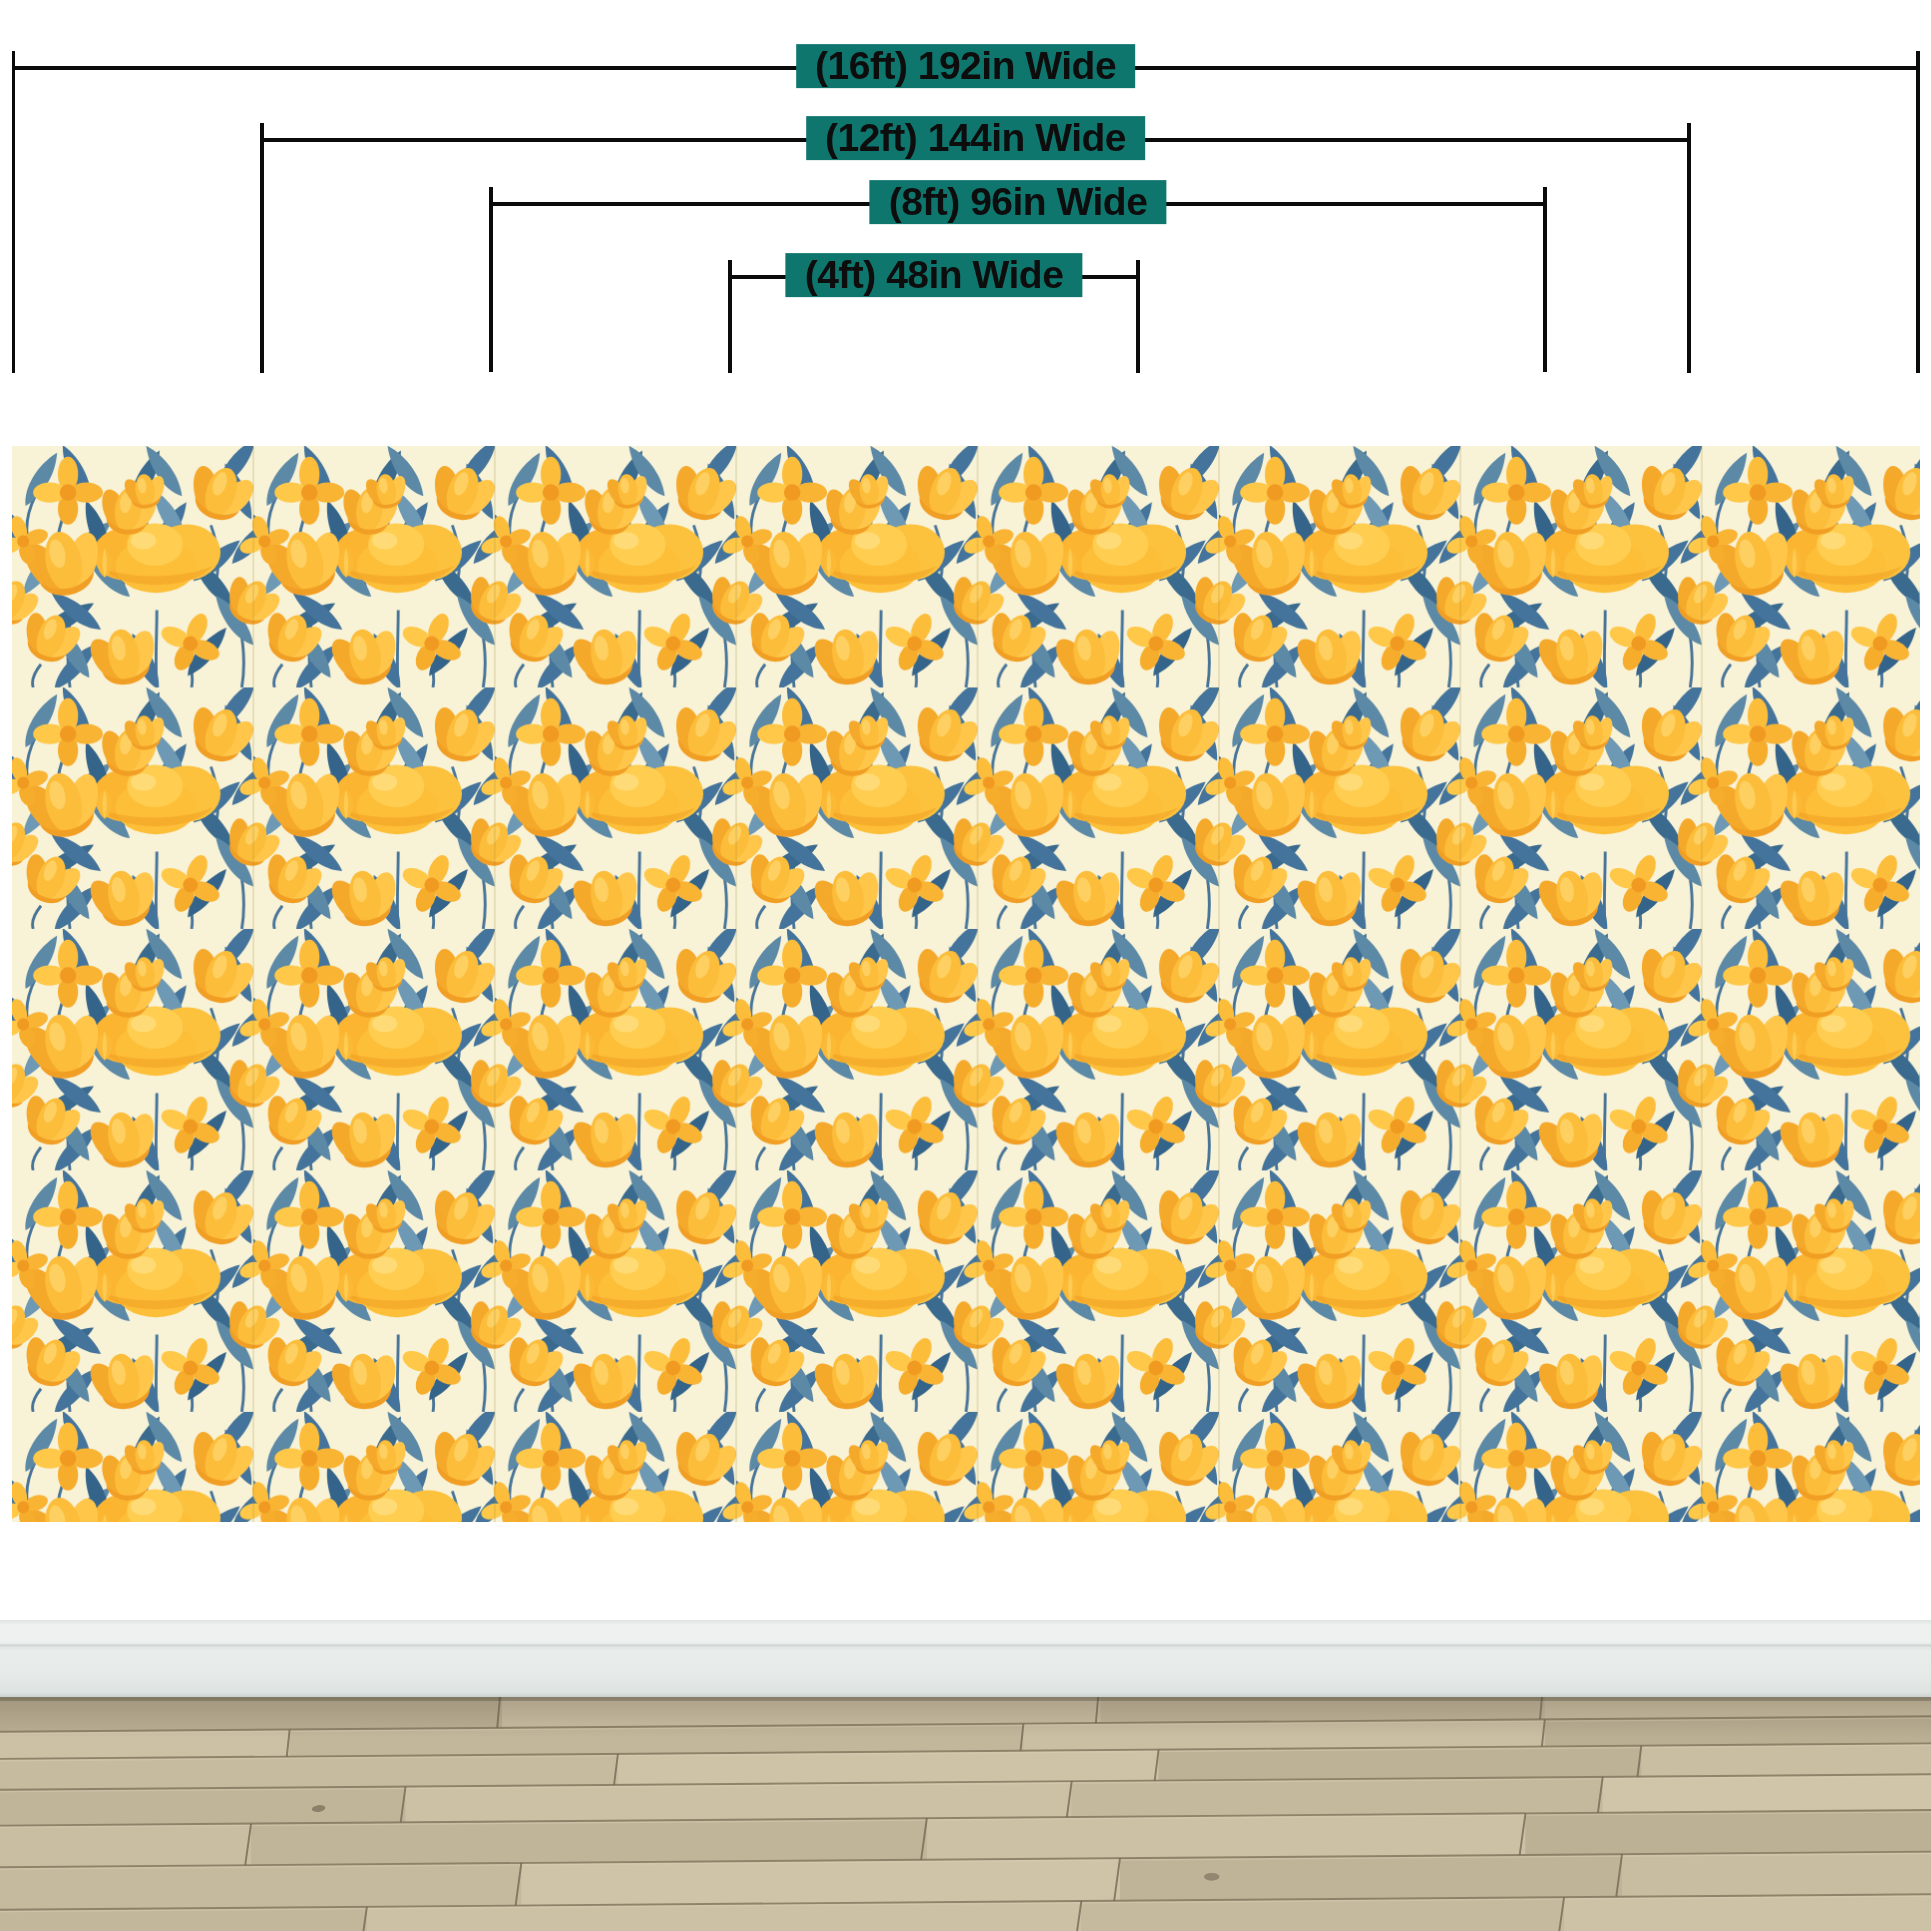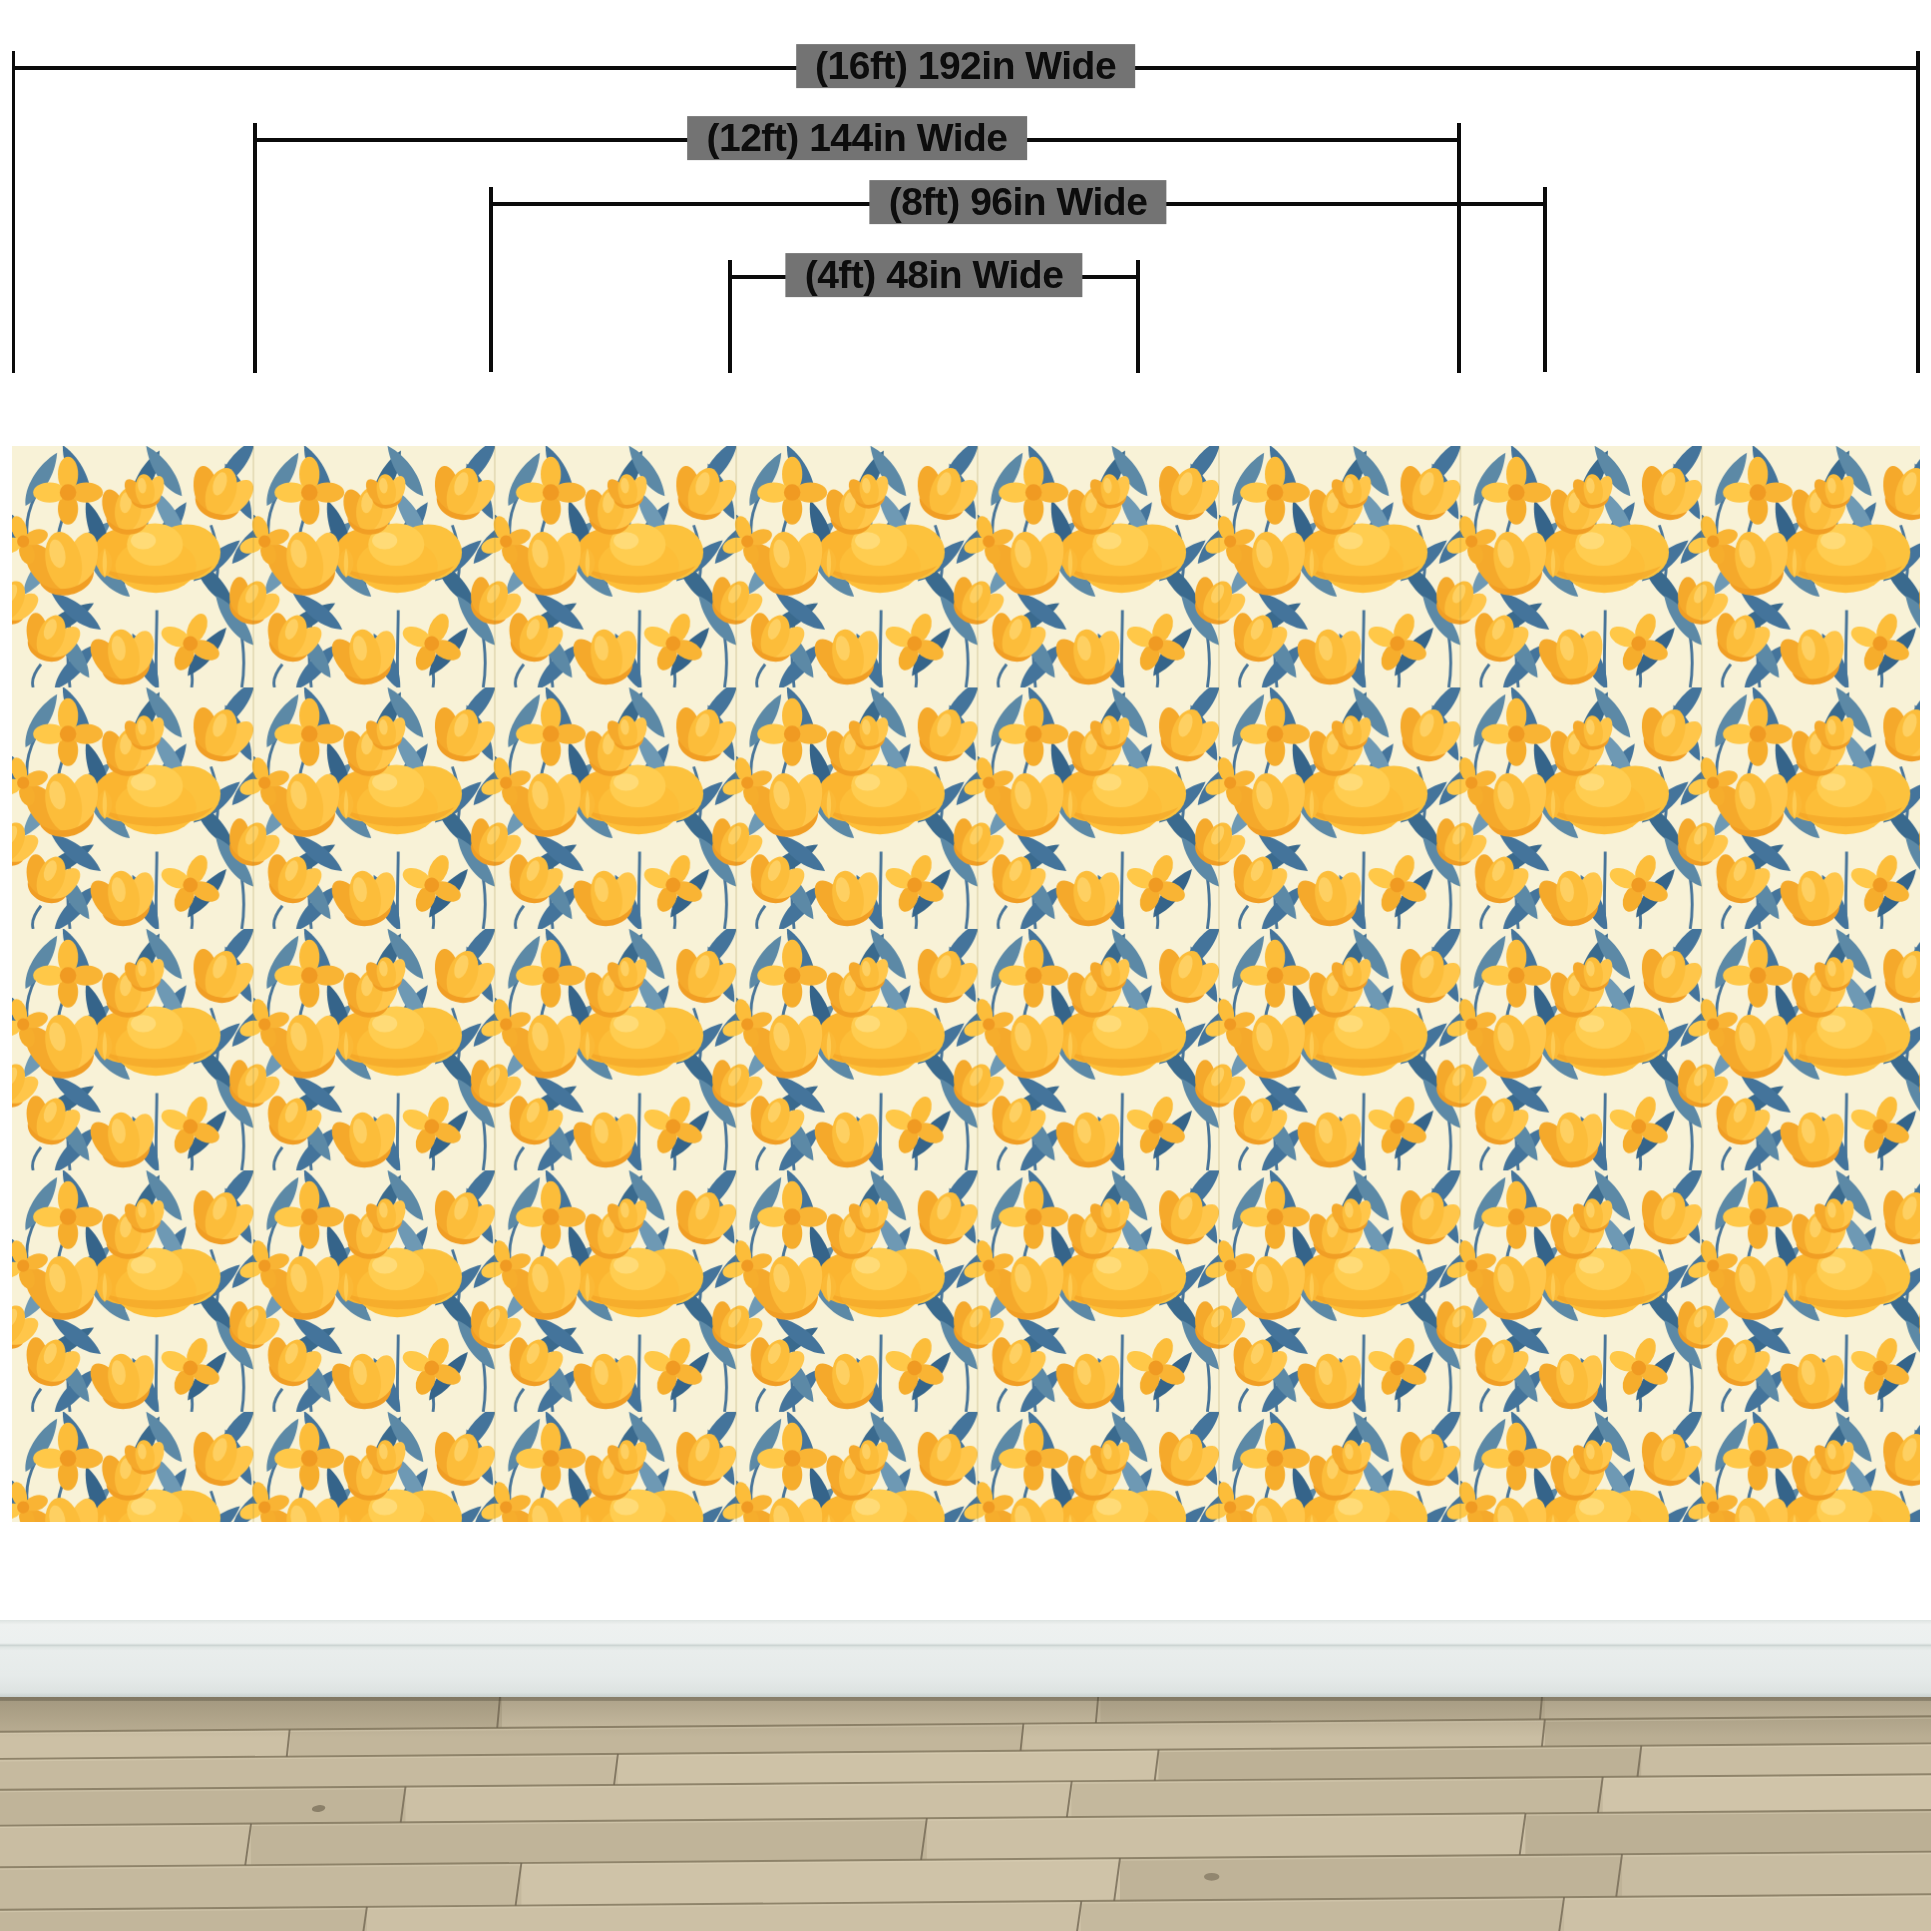--- a/index.html
+++ b/index.html
@@ -8,21 +8,21 @@
     background:#ffffff;font-family:"Liberation Sans",sans-serif;
   }
   
   .bracket{position:absolute}
   .bracket .hline{position:absolute;left:0;right:0;top:14.5px;height:4.8px;background:#0b0b0b}
   .bracket .vline{position:absolute;top:0;bottom:0;width:3.9px;background:#0b0b0b}
   .bracket .vline.left{left:0}
   .bracket .vline.right{right:0}
   .bracket .dim-label{
     position:absolute;left:50%;top:16.4px;transform:translate(-50%,-52%);
-    background:#737373;padding:0 19.3px;white-space:nowrap;
+    background:#0f766e;padding:0 19.3px;white-space:nowrap;
     font-size:39px;font-weight:600;color:#0d0d0d;letter-spacing:-0.5px;
   }
   
   .wallpaper{position:absolute;left:11.6px;top:446px;width:1908px;height:1076px}
   .baseboard{
     position:absolute;left:0;top:1620px;width:1931px;height:77px;
     background:linear-gradient(180deg,
       #dde3e1 0%,#eef1f0 6%,#ecf0ef 30%,#ccd4d2 33%,#dfe5e3 35%,
       #e9edec 40%,#e6ebea 72%,#dde3e1 94%,#c9d1cf 100%);
   }
@@ -33,21 +33,21 @@
 
 <div>
 
   <div class="bracket" style="left:11.6px;top:51px;width:1908px;height:322px">
     <div class="hline"></div>
     <div class="vline left"></div>
     <div class="vline right"></div>
     <div class="dim-label">(16ft) 192in Wide</div>
   </div>
 
-  <div class="bracket" style="left:253px;top:123px;width:1208px;height:250px">
+  <div class="bracket" style="left:260px;top:123px;width:1431px;height:250px">
     <div class="hline"></div>
     <div class="vline left"></div>
     <div class="vline right"></div>
     <div class="dim-label">(12ft) 144in Wide</div>
   </div>
 
   <div class="bracket" style="left:489px;top:187px;width:1058px;height:185px">
     <div class="hline"></div>
     <div class="vline left"></div>
     <div class="vline right"></div>

